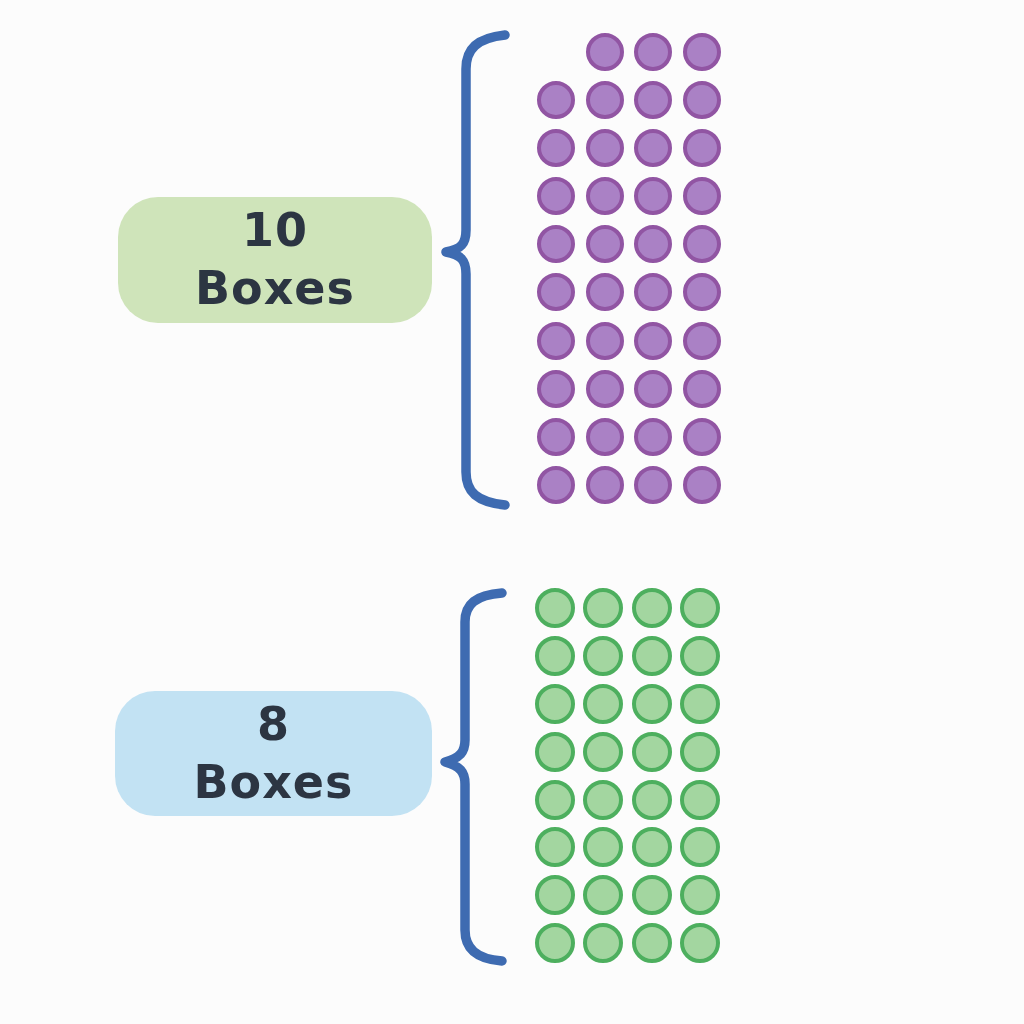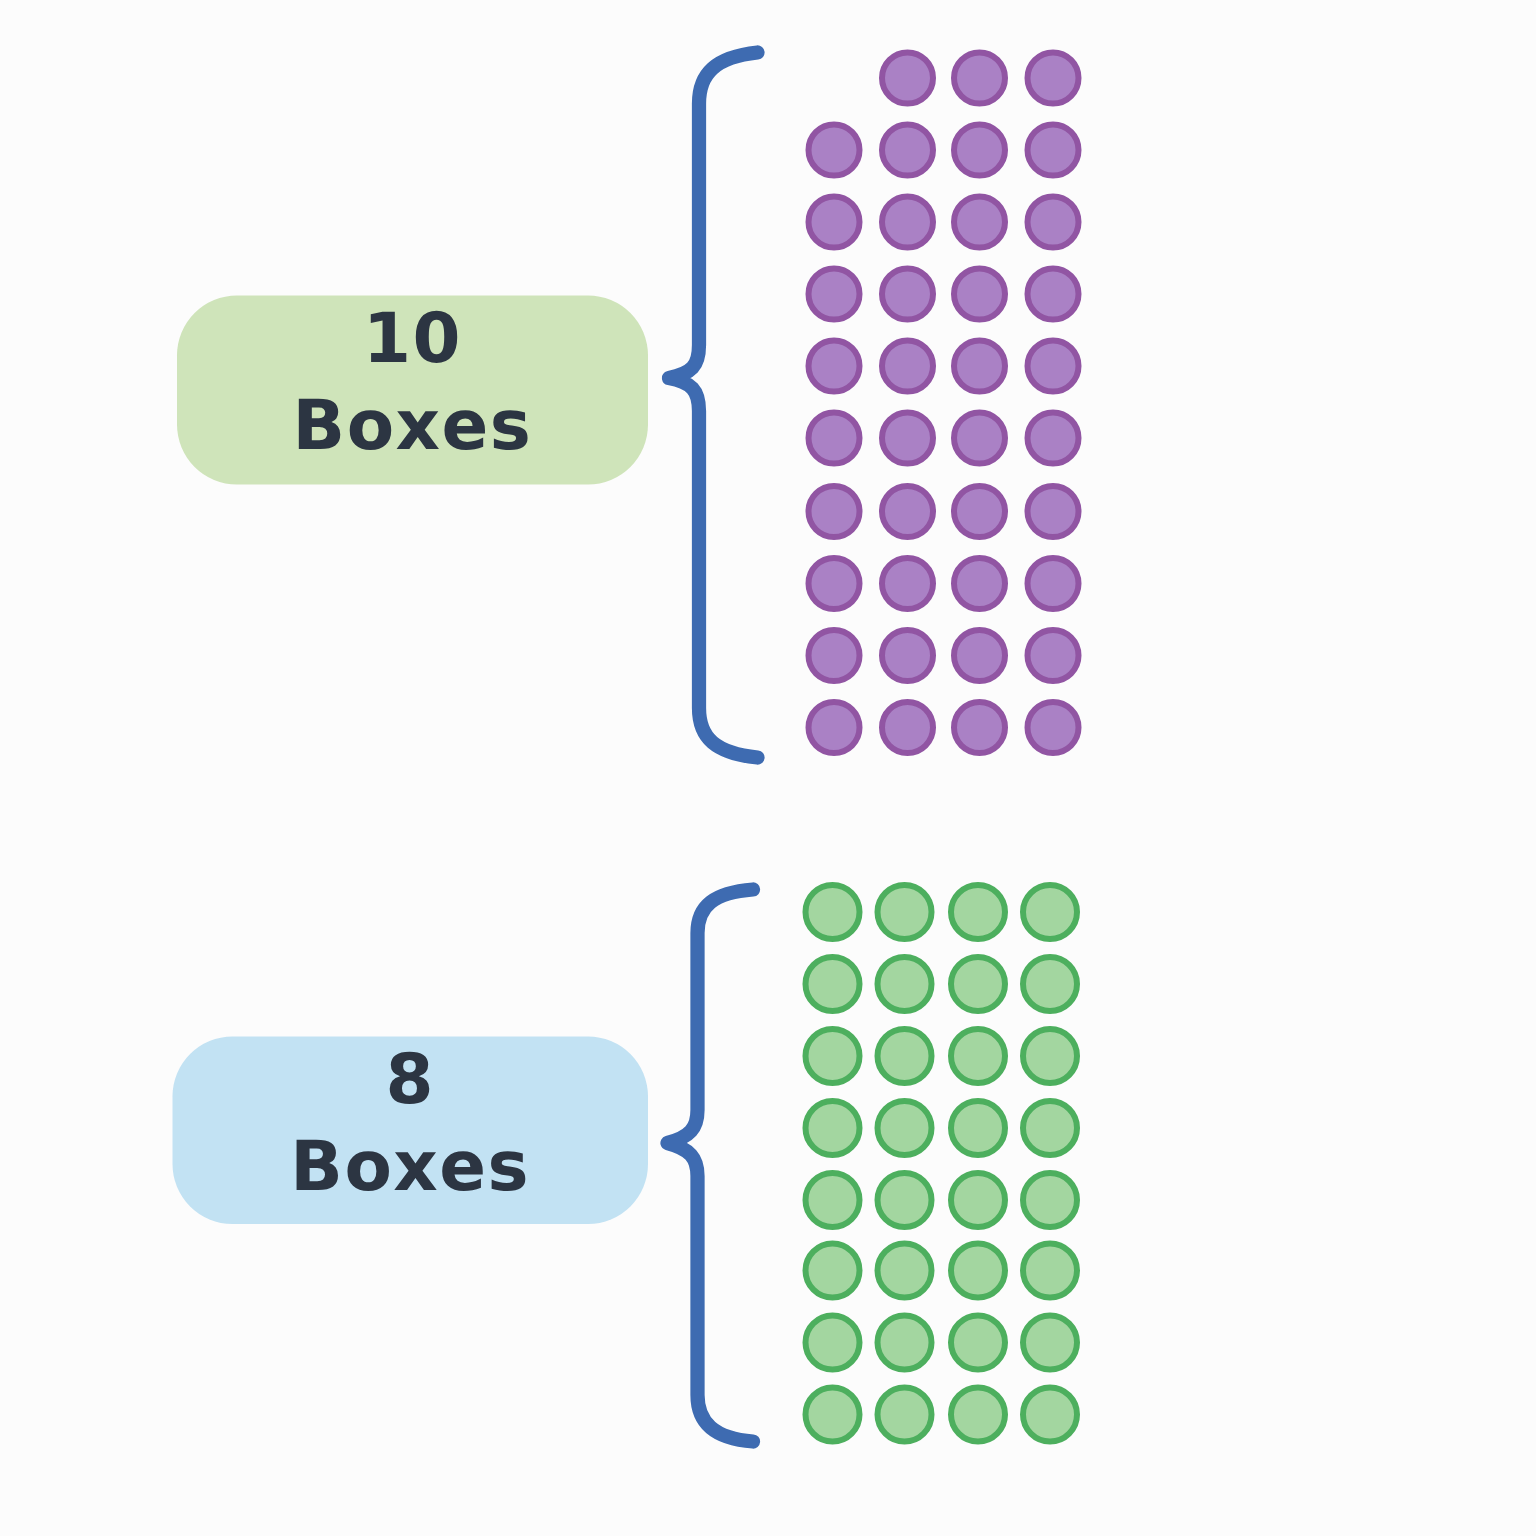--- a/index.html
+++ b/index.html
@@ -17,20 +17,21 @@
     height: 1024px;
   }
   .group { position: absolute; inset: 0; }
 
   
   .label {
     position: absolute;
     display: flex;
     flex-direction: column;
     align-items: center;
+    justify-content: center;
     border-radius: 40px;
     font-weight: 700;
     font-size: 46px;
     line-height: 1.26;
     letter-spacing: 1px;
   }
   .group-ten .label   { left: 118px; top: 197px; width: 314px; height: 126px; }
   .group-eight .label { left: 115px; top: 691px; width: 317px; height: 125px; }
 
   

